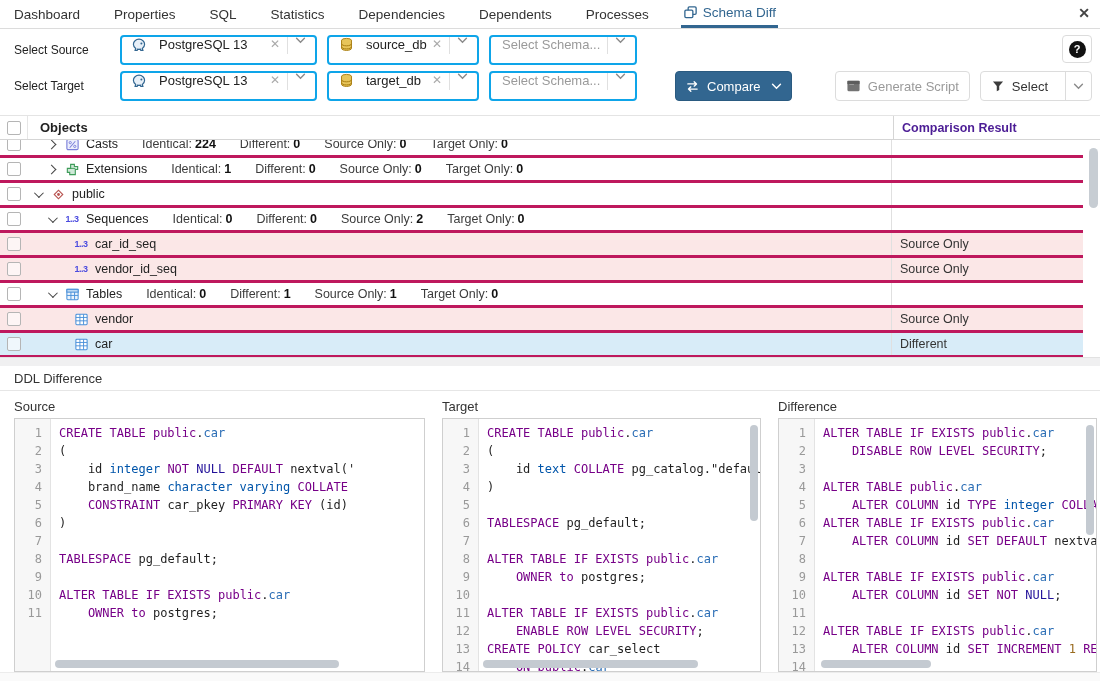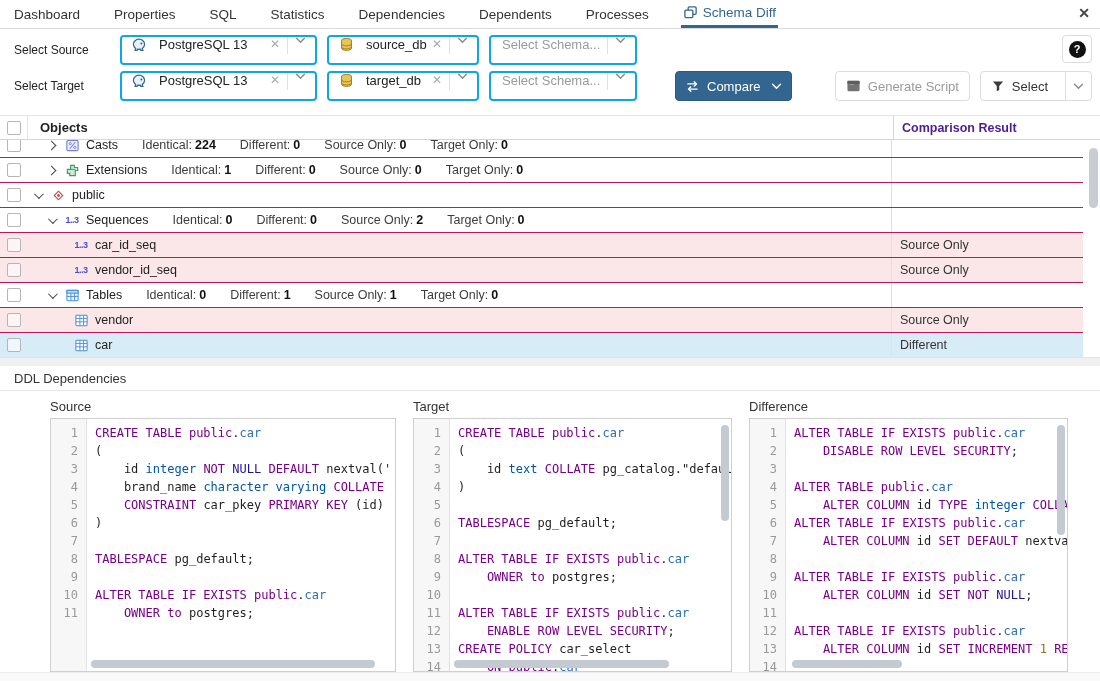--- a/index.html
+++ b/index.html
@@ -39,21 +39,21 @@
   .help-circle { width:17px; height:17px; border-radius:50%; background:#111; color:#fff; font-size:11px; font-weight:bold; display:flex; align-items:center; justify-content:center; }
 
   
   .grid { margin-top:11px; height:242px; position:relative; border-top:1px solid #e4e4e4; overflow:hidden; }
   .ghead { height:24px; display:flex; border-bottom:1px solid #d5d5d5; background:#fff; position:relative; z-index:2; }
   .ghead .cbcell { border-right:1px solid #e6e6e6; }
   .ghead .hobj { flex:1; font-size:13px; font-weight:bold; color:#222; display:flex; align-items:center; padding-left:12px; }
   .ghead .hres { width:190px; font-size:12.5px; font-weight:bold; color:#4c1d95; display:flex; align-items:center; padding-left:8px; border-left:1px solid #d5d5d5; }
   .ghead .sbspace { width:17px; }
   .gbody { margin-top:-7px; position:relative; z-index:1; width:1083px; }
-  .grow { height:25px; display:flex; border-bottom:1px solid #be185d; background:#fff; cursor:pointer;text-align:center; }
+  .grow { height:25px; display:flex; border-bottom:3px solid #be185d; background:#fff; cursor:pointer;text-align:center; }
   .grow.source-only { background:#fbe7e7; }
   .grow.different { background:#d8ecf8; }
   .cbcell { width:28px; display:flex; align-items:center; justify-content:center; flex:none; }
   .cbx { width:14px; height:14px; border:1px solid #b5b5b5; border-radius:2px; background:rgba(255,255,255,.6); }
   .objcell { flex:1; display:flex; align-items:center; font-size:12.5px; color:#222; overflow:hidden; white-space:nowrap; }
   .rescell { width:192px; flex:none; display:flex; align-items:center; padding-left:8px; font-size:12.5px; color:#333; border-left:1px solid #e0e0e0; }
   .tchev { width:7px; height:7px; border-right:1.5px solid #444; border-bottom:1.5px solid #444; display:inline-block; margin-right:9px; flex:none; }
   .tchev.r { transform:rotate(-45deg); }
   .tchev.d { transform:rotate(45deg) translateY(-2px); }
   .ticon { display:inline-flex; width:16px; justify-content:center; margin-right:6px; flex:none; }
@@ -61,21 +61,21 @@
   .counts { display:flex; }
   .cnt { margin-left:24px; color:#3c3c3c; }
   .cnt b { font-weight:bold; color:#111; margin-left:3px; }
   .gvscroll { position:absolute; right:2px; top:32px; width:9px; height:60px; background:#c7cdd3; border-radius:5px; z-index:3; cursor:pointer; }
 
   
   .splitter { height:9px; background:#f0f0f1; border-top:1px solid #e2e2e2; }
   .ddl-title { height:25px; display:flex; align-items:center; padding-left:14px; font-size:13px; color:#333; border-bottom:1px solid #e6e6e6; background:#fff; }
   .panes { display:flex; padding:0 11px 0 14px; gap:17px; margin-top:4px; }
   .pane-wrap { width:319px; flex:none; }
-  .pane-wrap.first { width:346px;margin-left:36px; }
+  .pane-wrap.first { width:411px; }
   .pane-label { font-size:13px; color:#333; height:23px; display:flex; align-items:center; }
   .pane { height:254px; border:1px solid #cfcfcf; background:#fff; position:relative; overflow:hidden; }
   .codebody { display:flex; height:100%; font-family:"DejaVu Sans Mono","Liberation Mono",monospace; font-size:12px; line-height:18px; }
   .gutter { width:36px; background:#f7f7f7; border-right:1px solid #e3e3e3; color:#999; text-align:right; padding:5px 8px 0 0; flex:none; }
   .code { flex:1; padding:5px 0 0 8px; white-space:pre; overflow:hidden; color:#1f1f1f; }
   .ln { height:18px; }
   .k { color:#770088; } .b { color:#0055aa; } .v { color:#2a6db5; }
   .a { color:#221199; } .m { color:#996b1f; } .n { color:#1f1f1f; }
   .hscroll { position:absolute; bottom:3px; height:8px; background:#c4cad1; border-radius:4px; cursor:pointer; }
   .vscroll { position:absolute; right:2px; top:6px; width:8px; background:#c4cad1; border-radius:4px; cursor:pointer; }
@@ -423,21 +423,21 @@
           </span>
           <span>car</span>
         </div>
         <div class="rescell">Different</div>
       </div>
     </div>
   <div class="gvscroll"></div>
 </div>
 
 <div class="splitter"></div>
-<div class="ddl-title">DDL Dependencies</div>
+<div class="ddl-title">DDL Difference</div>
 
 <div class="panes">
   <div class="pane-wrap first">
     <div class="pane-label">Source</div>
     <div class="pane">
       <div class="codebody">
           <div class="gutter">
             <div class="ln">1</div>
             <div class="ln">2</div>
             <div class="ln">3</div>

